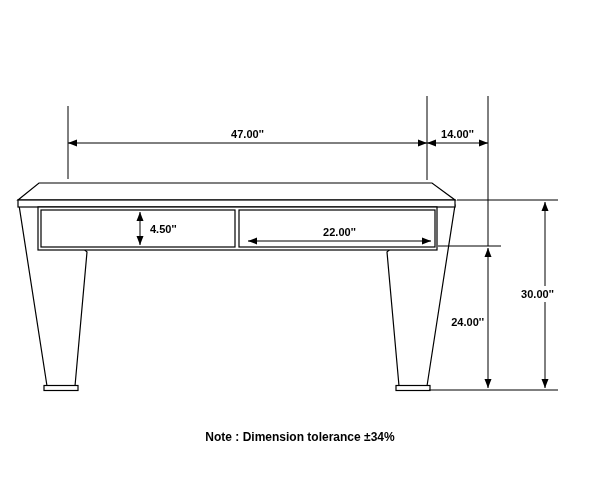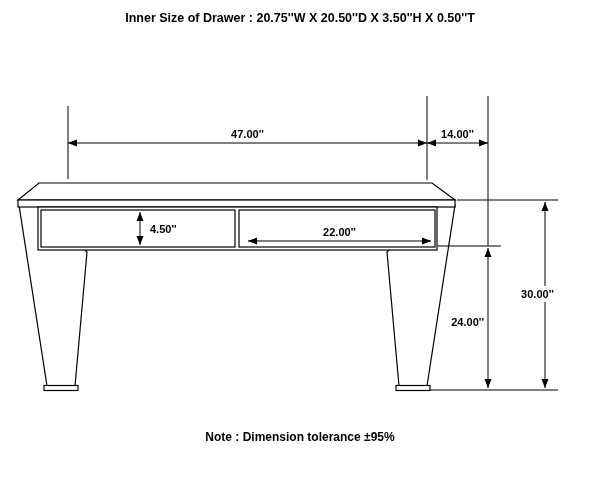--- a/index.html
+++ b/index.html
@@ -39,21 +39,20 @@
     fill: #000000;
   }
   .line { stroke: #000000; stroke-width: 1; fill: none; }
   .shape { stroke: #000000; stroke-width: 1.2; fill: #ffffff; }
 </style>
 </head>
 <body>
 
 <div class="canvas">
 
-  <div class="title">Inner Size of Drawer : 20.75''W X 20.50''D X 3.50''H X 0.50''T</div>
 
   <svg class="diagram" width="600" height="488" viewBox="0 0 600 488">
     <defs>
       <marker id="arrow" viewBox="0 0 10 8" markerWidth="10" markerHeight="8" refX="9.5" refY="4" orient="auto-start-reverse" markerUnits="userSpaceOnUse">
         <path d="M0.5,0.5 L9.5,4 L0.5,7.5 Z" fill="#000000"></path>
       </marker>
       <pattern id="weave" width="6" height="6" patternUnits="userSpaceOnUse" patternTransform="rotate(45)">
         <rect width="6" height="6" fill="#ffffff"></rect>
         <path d="M0,0.5 H6 M0,3.5 H6" stroke="#1a1a1a" stroke-width="0.8"></path>
         <path d="M0.5,0 V6 M3.5,0 V6" stroke="#1a1a1a" stroke-width="0.8"></path>
@@ -109,15 +108,15 @@
       <rect x="514" y="286" width="47" height="16" fill="#ffffff"></rect>
       <text class="dim-label" x="537.5" y="298" text-anchor="middle">30.00''</text>
     </g>
 
     <g>
       <line class="line" x1="488" y1="248" x2="488" y2="388" marker-start="url(#arrow)" marker-end="url(#arrow)"></line>
       <text class="dim-label" x="484" y="326" text-anchor="end">24.00''</text>
     </g>
   </svg>
 
-  <div class="note">Note : Dimension tolerance ±95%</div>
+  <div class="note">Note : Dimension tolerance ±34%</div>
 
 </div>
 
 </body></html>

